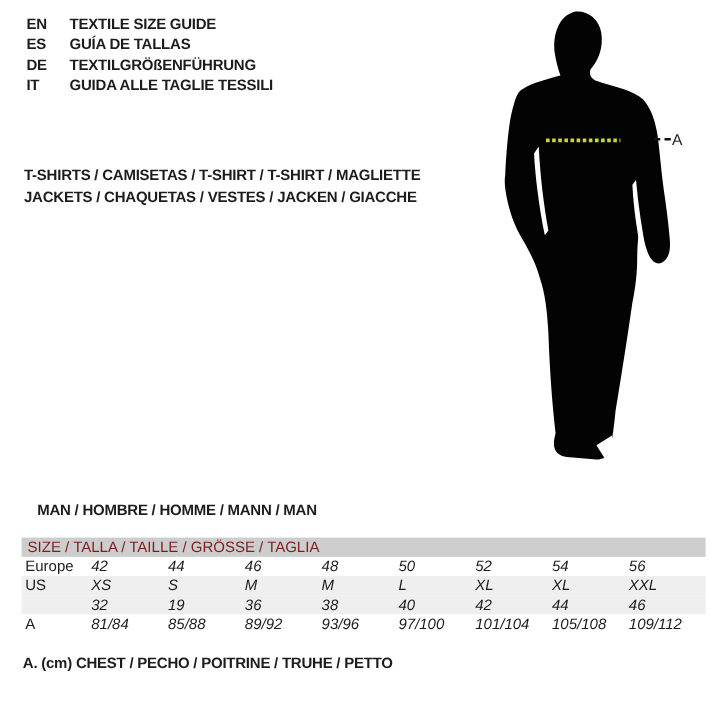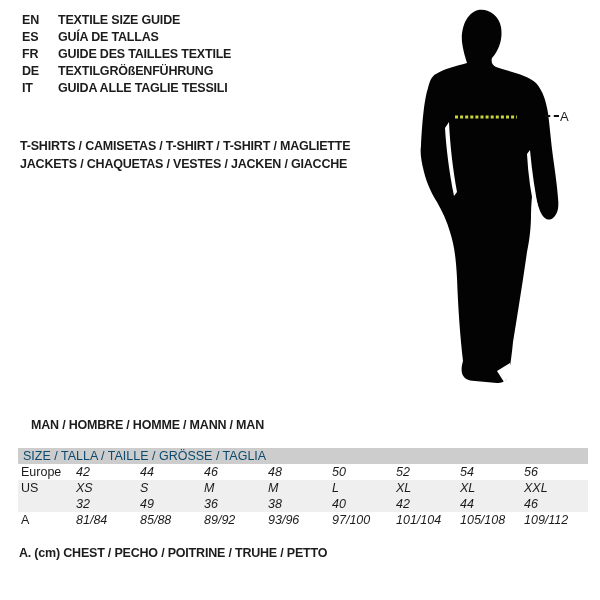--- a/index.html
+++ b/index.html
@@ -18,21 +18,21 @@
   
   .fig { position:absolute; left:370px; top:0; width:230px; height:400px; }
   .leader { position:absolute; left:545px; top:115px; width:14px; height:0; border-top:2px dashed #111; }
   .a-label { position:absolute; left:560px; top:109px; font-size:13px; font-weight:400; }
 
   
   .man-heading { position:absolute; left:19px; top:418px; font-size:12.5px; font-weight:700; letter-spacing:-0.2px;margin-left:12px; }
 
   
   .size-table { position:absolute; left:18px; top:448px; width:570px; font-size:12.5px; }
-  .thead { height:16px; line-height:16px; background:#cdcdcd; color:#0c4a6e; padding-left:5px; }
+  .thead { height:16px; line-height:16px; background:#cdcdcd; color:#7f1d1d; padding-left:5px; }
   .trow { display:grid; grid-template-columns:58px repeat(8,1fr); height:16px; line-height:16px; }
   .trow.shaded { background:#efefef; }
   .tlabel { padding-left:3px; text-align:left; }
   .tcell { text-align:left;font-style:italic; }
 
   
   .footnote { position:absolute; left:19px; top:546px; font-size:12.5px; font-weight:700; letter-spacing:-0.2px; }
 </style>
 </head>
 <body>
@@ -40,24 +40,20 @@
 <div class="canvas">
 
   <div class="langs">
     <div class="lang-row">
       <span class="lang-code">EN</span>
       <span>TEXTILE SIZE GUIDE</span>
     </div>
     <div class="lang-row">
       <span class="lang-code">ES</span>
       <span>GUÍA DE TALLAS</span>
-    </div>
-    <div class="lang-row">
-      <span class="lang-code">FR</span>
-      <span>GUIDE DES TAILLES TEXTILE</span>
     </div>
     <div class="lang-row">
       <span class="lang-code">DE</span>
       <span>TEXTILGRÖßENFÜHRUNG</span>
     </div>
     <div class="lang-row">
       <span class="lang-code">IT</span>
       <span>GUIDA ALLE TAGLIE TESSILI</span>
     </div>
   </div>
@@ -136,21 +132,21 @@
       <span class="tcell">M</span>
       <span class="tcell">L</span>
       <span class="tcell">XL</span>
       <span class="tcell">XL</span>
       <span class="tcell">XXL</span>
     </div>
 
     <div class="trow shaded">
       <span class="tlabel"></span>
       <span class="tcell">32</span>
-      <span class="tcell">49</span>
+      <span class="tcell">19</span>
       <span class="tcell">36</span>
       <span class="tcell">38</span>
       <span class="tcell">40</span>
       <span class="tcell">42</span>
       <span class="tcell">44</span>
       <span class="tcell">46</span>
     </div>
 
     <div class="trow">
       <span class="tlabel">A</span>

